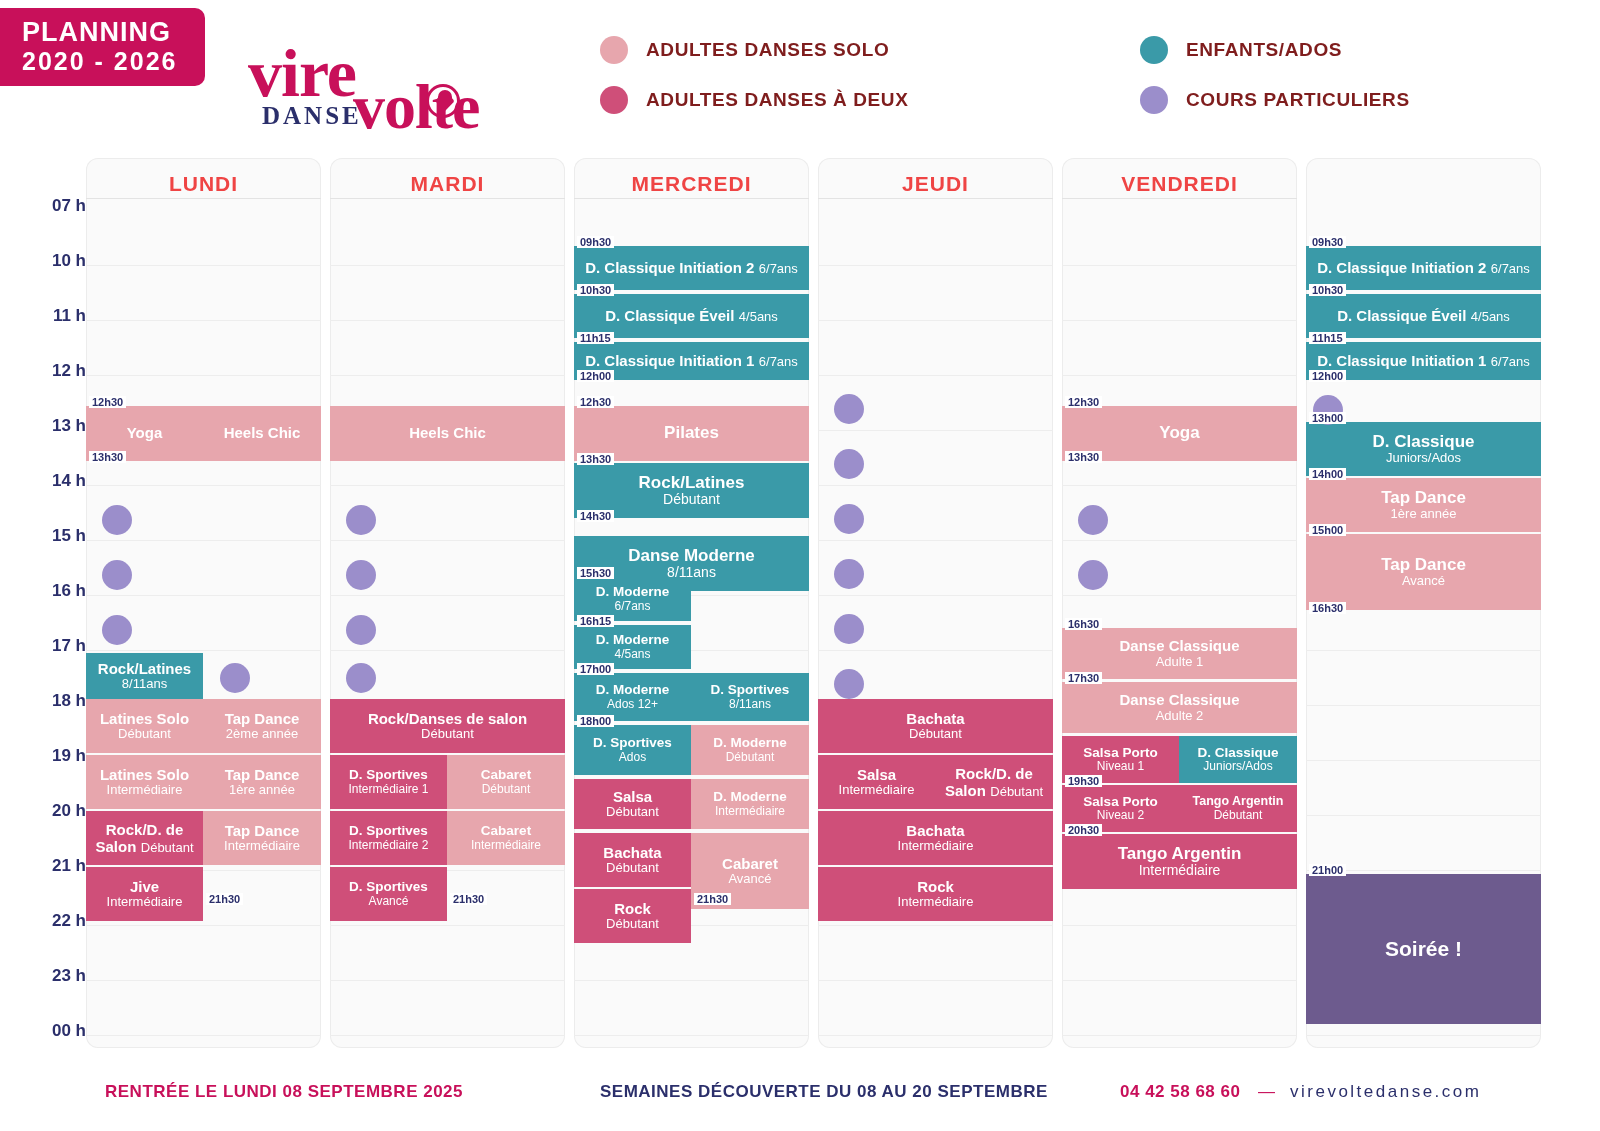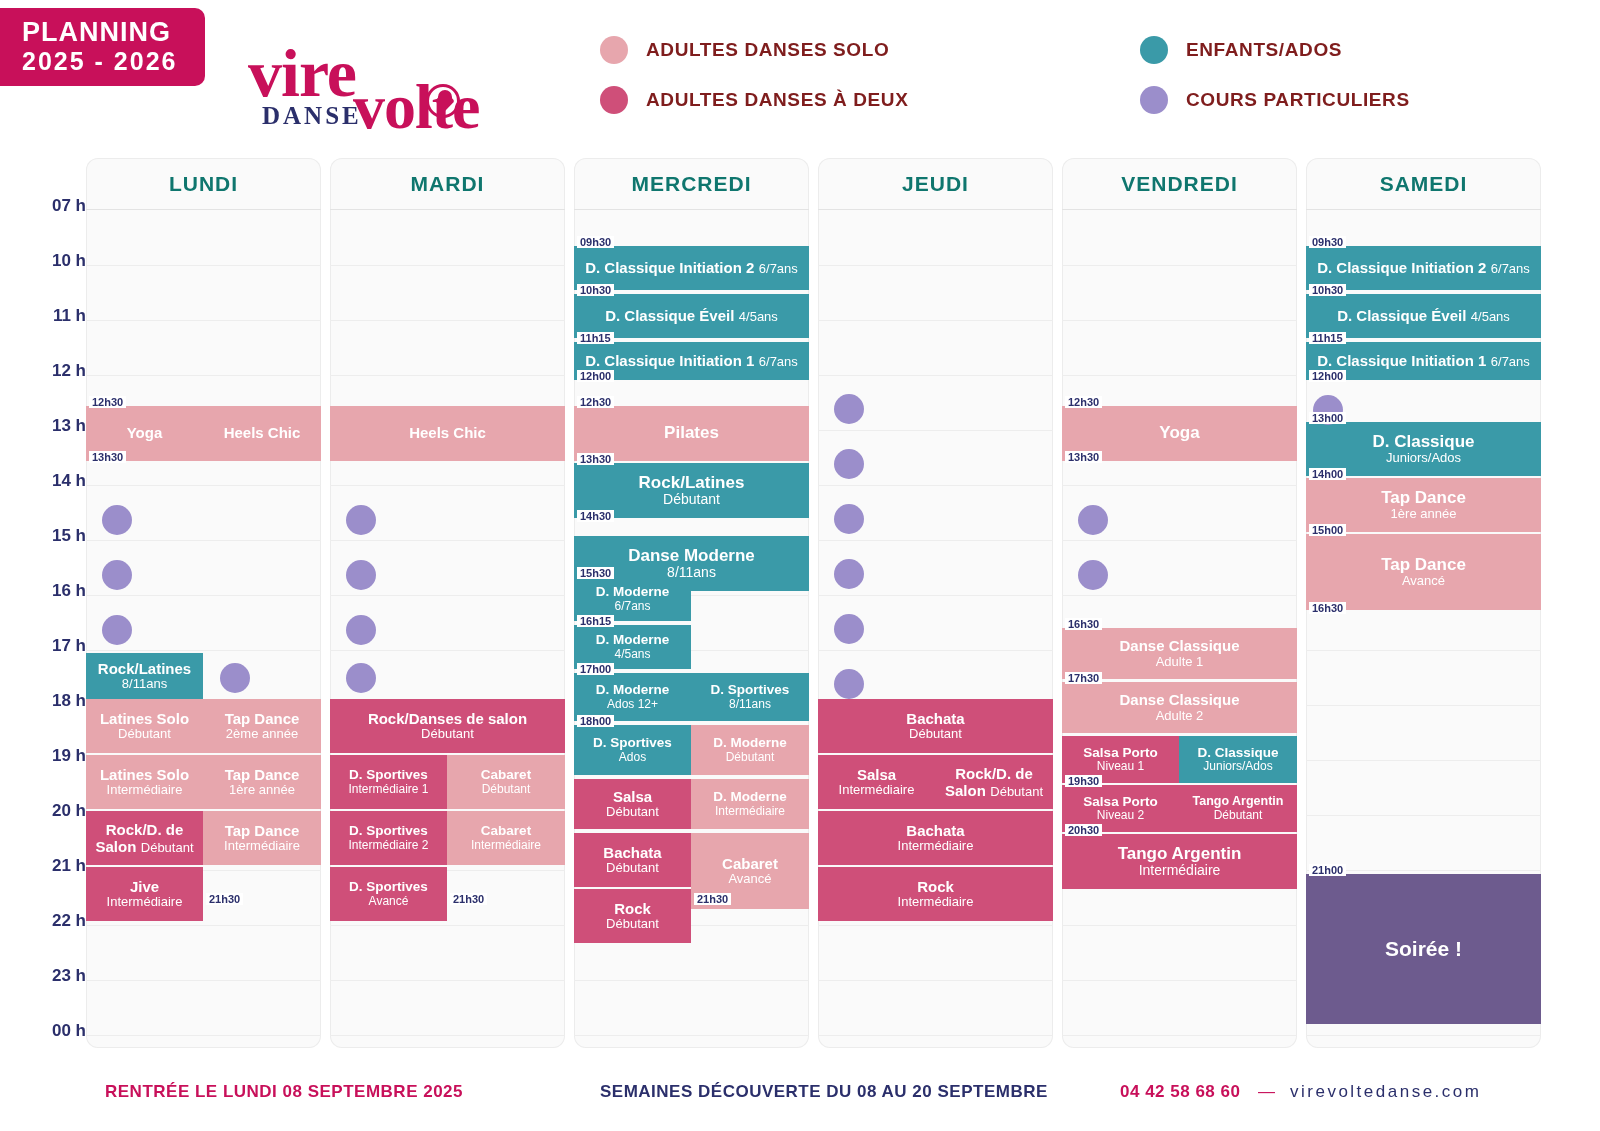--- a/index.html
+++ b/index.html
@@ -76,22 +76,22 @@
     text-align:right;
   }
 
   .day-col {
     position:absolute; top:8px; width:235px; height:890px;
     background:#fafafa; border-radius:12px;
     box-shadow:0 0 0 1px #ececec inset;
     overflow:hidden;
   }
   .day-head {
-    height:52px; line-height:52px; text-align:center;
-    font-size:21px; font-weight:bold; color:#0f766e;
+    height:41px; line-height:52px; text-align:center;
+    font-size:21px; font-weight:bold; color:#ef4444;
     letter-spacing:1px;
     border-bottom:1px solid #e3e3e3;
   }
   .hline { position:absolute; left:0; width:100%; height:1px; background:#ededed; }
 
   
   .blk {
     position:absolute; left:0; width:100%;
     color:#ffffff; text-align:center;
     display:flex; flex-direction:column; justify-content:center; align-items:center;
@@ -126,21 +126,21 @@
   .f4 { position:absolute; left:1290px; top:12px; font-size:17px; color:#2b2f6b; letter-spacing:2.5px;}
   .fdash { position:absolute; left:1258px; top:12px; font-size:17px; color:#c8105a; }
 </style>
 </head>
 <body>
 
 <div id="header">
 
   <div id="planning-badge">
     <div class="l1">PLANNING</div>
-    <div class="l2">2025 - 2026</div>
+    <div class="l2">2020 - 2026</div>
   </div>
 
   <div id="logo">
     <div class="vire">vire</div>
     <div class="volte">volte</div>
     <div class="danse">DANSE</div>
     <div class="heart"></div>
   </div>
 
   <div id="legend">
@@ -525,21 +525,20 @@
 
     <div class="tmark" style="top:238px">12h30</div>
     <div class="tmark" style="top:293px">13h30</div>
     <div class="tmark" style="top:460px">16h30</div>
     <div class="tmark" style="top:514px">17h30</div>
     <div class="tmark" style="top:617px">19h30</div>
     <div class="tmark" style="top:666px">20h30</div>
   </div>
 
   <div class="day-col" style="left:1306px">
-    <div class="day-head">SAMEDI</div>
     <div class="hline" style="top:107px"></div>
       <div class="hline" style="top:162px"></div>
     <div class="hline" style="top:217px"></div>
       <div class="hline" style="top:272px"></div>
     <div class="hline" style="top:327px"></div>
       <div class="hline" style="top:382px"></div>
     <div class="hline" style="top:437px"></div>
       <div class="hline" style="top:492px"></div>
     <div class="hline" style="top:547px"></div>
       <div class="hline" style="top:602px"></div>

